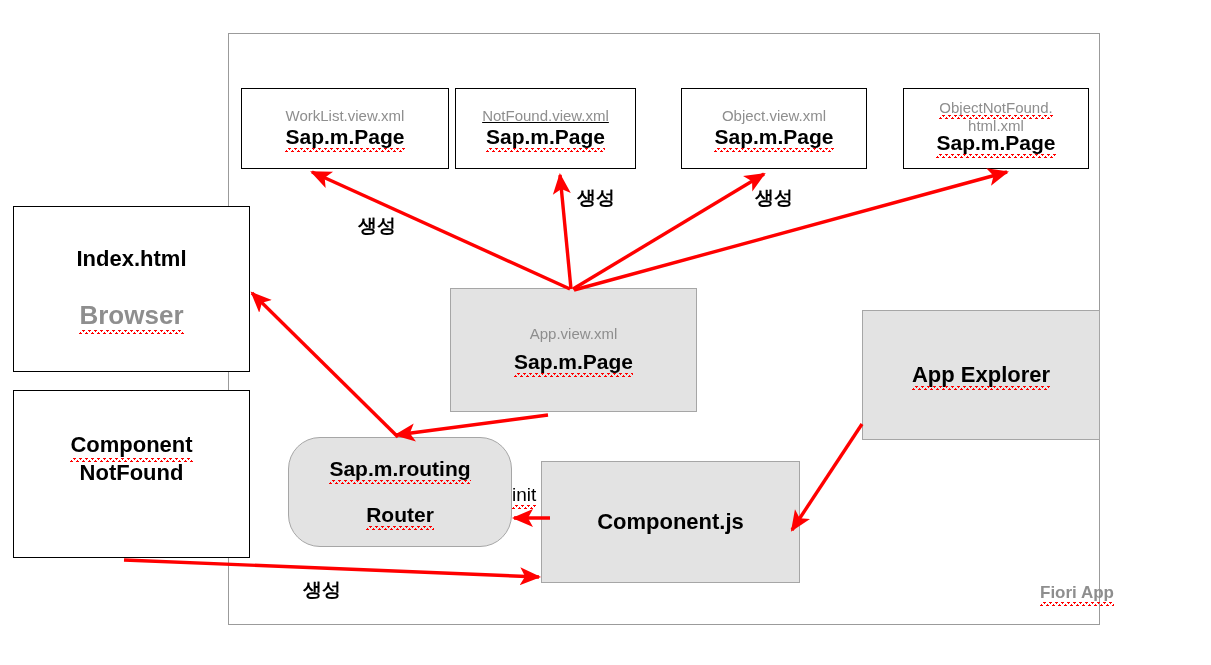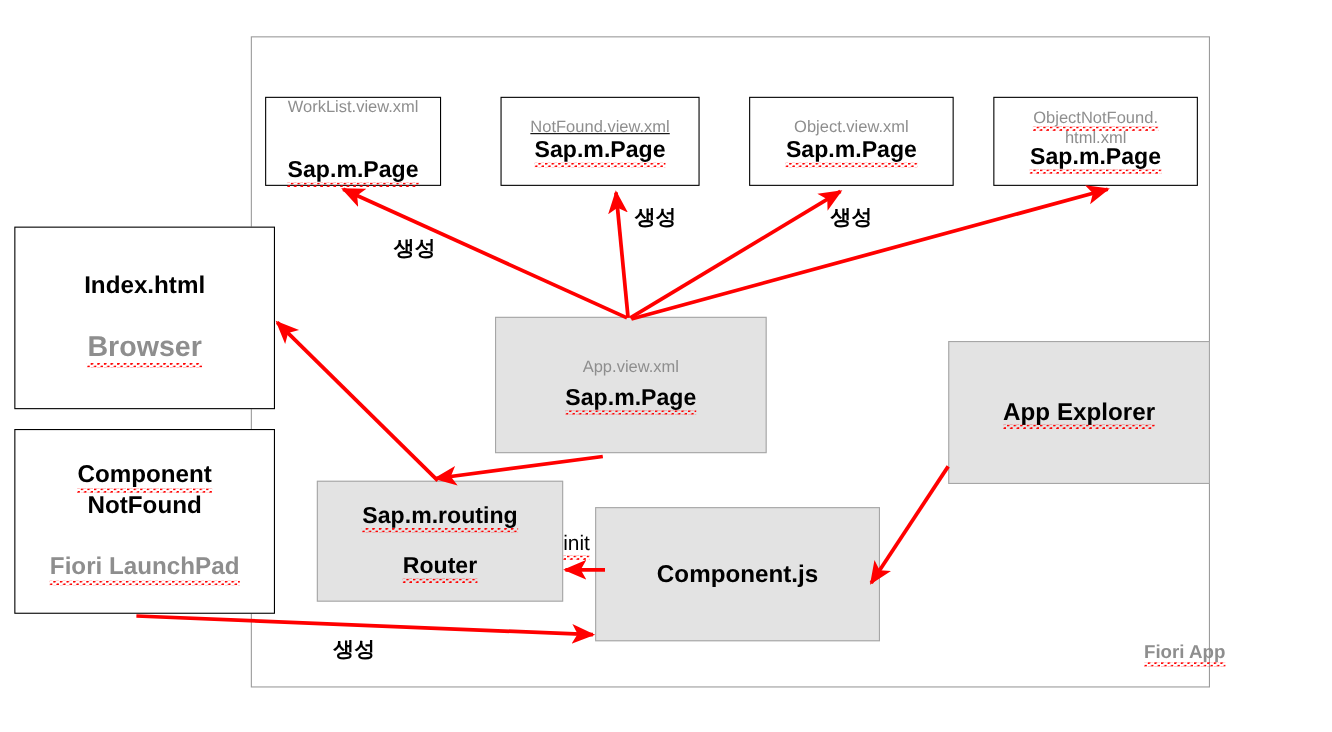--- a/index.html
+++ b/index.html
@@ -45,21 +45,21 @@
 
   #arrows{position:absolute;left:0;top:0;width:1211px;height:665px;pointer-events:none;}
 </style>
 </head>
 <body>
 
 <div id="stage">
 
   <div class="box box-outer" style="left:228px;top:33px;width:872px;height:592px;"></div>
 
-  <div class="box box-white" style="left:241px;top:88px;width:160px;height:81px;justify-content:space-between;">
+  <div class="box box-white" style="left:241px;top:88px;width:208px;height:81px;">
     <span class="lbl-sub">WorkList.view.xml</span>
     <span class="lbl-main"><span class="sq">Sap.m.Page</span></span>
   </div>
 
   <div class="box box-white" style="left:455px;top:88px;width:181px;height:81px;text-decoration:underline;">
     <span class="lbl-sub">NotFound.view.xml</span>
     <span class="lbl-main"><span class="sq">Sap.m.Page</span></span>
   </div>
 
   <div class="box box-white" style="left:681px;top:88px;width:186px;height:81px;">
@@ -79,24 +79,23 @@
   </div>
 
   <div class="box box-white" style="left:13px;top:206px;width:237px;height:166px;">
     <span class="lbl-black-bold" style="font-size:22px;margin-bottom:28px;">Index.html</span>
     <span class="lbl-gray-bold" style="font-size:26px;"><span class="sq">Browser</span></span>
   </div>
 
   <div class="box box-white" style="left:13px;top:390px;width:237px;height:168px;">
     <span class="lbl-black-bold" style="font-size:22px;"><span class="sq">Component</span></span>
     <span class="lbl-black-bold" style="font-size:22px;margin-bottom:30px;">NotFound</span>
-    <span class="lbl-gray-bold" style="font-size:22px;"><span class="sq">Fiori LaunchPad</span></span>
   </div>
 
-  <div class="box box-gray" style="left:288px;top:437px;width:224px;height:110px;">
+  <div class="box box-gray" style="left:288px;top:437px;width:224px;height:110px;border-radius:32px;">
     <span class="lbl-black-bold" style="font-size:21px;margin-bottom:20px;"><span class="sq">Sap.m.routing</span></span>
     <span class="lbl-black-bold" style="font-size:21px;"><span class="sq">Router</span></span>
   </div>
 
   <div class="box box-gray" style="left:541px;top:461px;width:259px;height:122px;">
     <span class="lbl-black-bold" style="font-size:22px;">Component.js</span>
   </div>
 
   <div class="box box-gray" style="left:862px;top:310px;width:238px;height:130px;">
     <span class="lbl-black-bold" style="font-size:22px;"><span class="sq" style="display:inline;">App Explorer</span></span>

